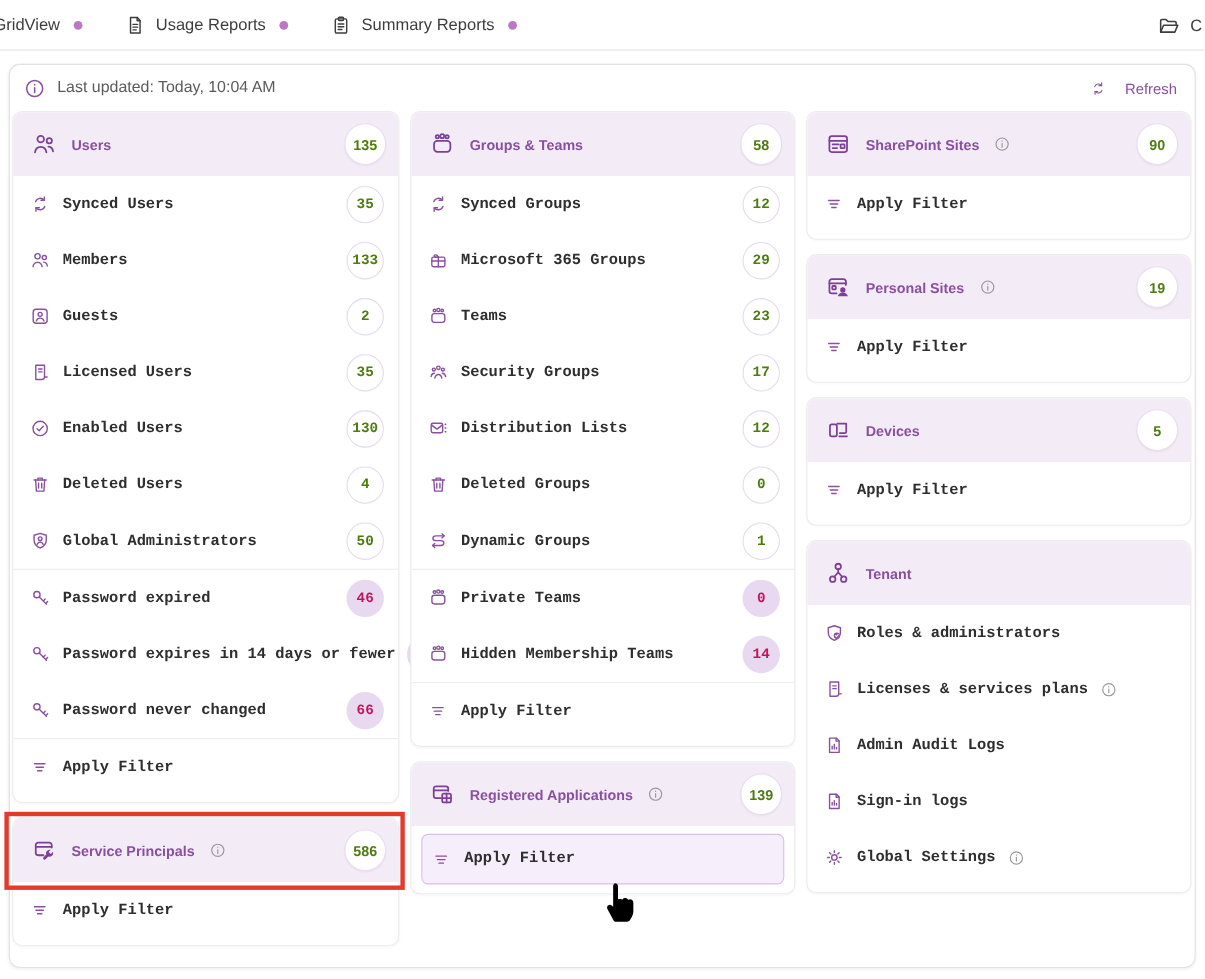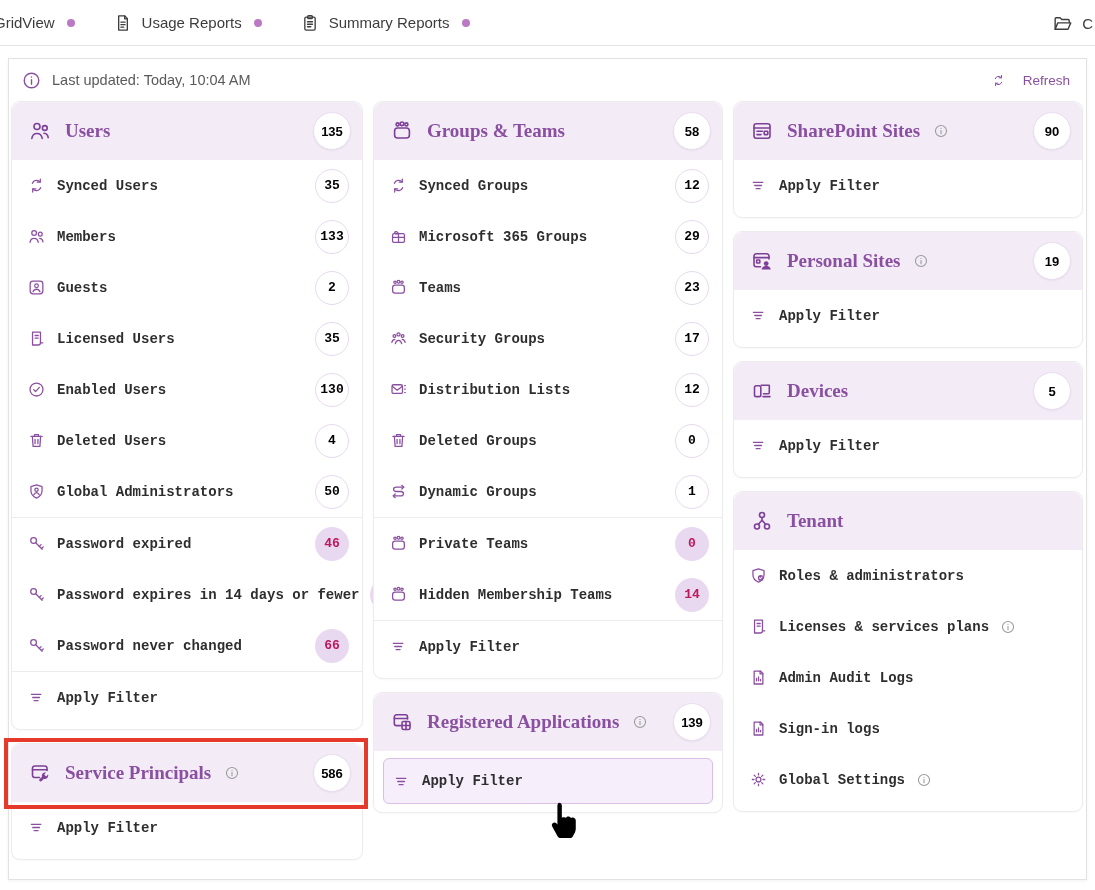--- a/index.html
+++ b/index.html
@@ -14,43 +14,43 @@
     color:#3d3d3d; font-size:15px; cursor:pointer; white-space:nowrap; }
   .tab.clipped { margin-left:-6px; }
   .tab .icon svg { width:20px; height:20px; color:#3d3d3d; }
   .dot { width:8px; height:8px; border-radius:50%; background:#bb79c4; margin-left:3px; }
   .topbar-right { position:absolute; right:0px; top:0; height:46px;
     display:flex; align-items:center; gap:9px; color:#3d3d3d; font-size:15px; padding-right:2px; }
   .topbar-right .icon svg { width:21px; height:21px; color:#3d3d3d; }
 
   
   .container { position:absolute; left:8px; right:8px; top:58px; height:822px;
-    background:#fff; border:1px solid #e2e2e2; border-radius:0;
+    background:#fff; border:1px solid #e2e2e2; border-radius:10px;
     box-shadow:0 1px 3px rgba(0,0,0,.05); }
   .statusbar { height:42px; display:flex; align-items:center;
     justify-content:space-between; padding:0 16px 0 12px; }
   .status-left { display:flex; align-items:center; gap:10px; color:#5a5a5a; font-size:14.5px; }
   .status-left .icon svg { width:21px; height:21px; color:#8a4fa0; }
   .refresh { display:flex; align-items:center; gap:17px; color:#8a4fa0;
     font-size:13.5px; background:none; border:none; cursor:pointer;
     font-family:"Liberation Sans", sans-serif; }
   .refresh .icon svg { width:15px; height:15px; color:#8a4fa0; }
 
   
   .grid { display:grid; grid-template-columns:352px 350px 350px; gap:10px; padding:0 2px 12px 2px; }
   .col { display:flex; flex-direction:column; gap:13px; }
 
   .card { border:1px solid #ececec; border-radius:9px; background:#fff;
     box-shadow:0 1px 2px rgba(0,0,0,.03); position:relative; padding-bottom:6px; }
   .card-header { height:58px; background:#f3ecf7; border-radius:9px 9px 0 0;
     display:flex; align-items:center; gap:13px; padding:0 11px 0 16px; cursor:pointer; }
   .card-header .hdr-icon svg { width:24px; height:24px; color:#7d3f98; }
-  .card-title { color:#8a4fa0; font-weight:700; font-size:19px; white-space:nowrap;font-family:Liberation Serif, serif; }
+  .card-title { color:#8a4fa0; font-weight:700; font-size:13px; white-space:nowrap; }
   .badge { border-radius:50%; display:flex; align-items:center; justify-content:center;
-    color:#000000; font-weight:700; font-size:13px; flex:none; }
+    color:#4d7c0f; font-weight:700; font-size:13px; flex:none; }
   .hdr-badge { margin-left:auto; width:38px; height:38px; background:#fff;
     border:1px solid #eadcf1; box-shadow:0 1px 2px rgba(0,0,0,.05); }
 
   .row { height:51px; display:flex; align-items:center; gap:11px;
     padding:0 13px 0 15px; font-size:14px; font-weight:700; color:#2e2e2e; cursor:pointer;font-family:Liberation Mono, monospace; }
   .row .icon svg { width:19px; height:19px; color:#8a4fa0; }
   .row .badge { margin-left:auto; width:34px; height:34px; background:#fff; border:1px solid #e7d9ee; }
   .row .badge.filled { background:#e9d9f0; border:none; color:#be185d; }
   .row-label { white-space:nowrap; }
   .sep { height:1px; background:#ececec; }

